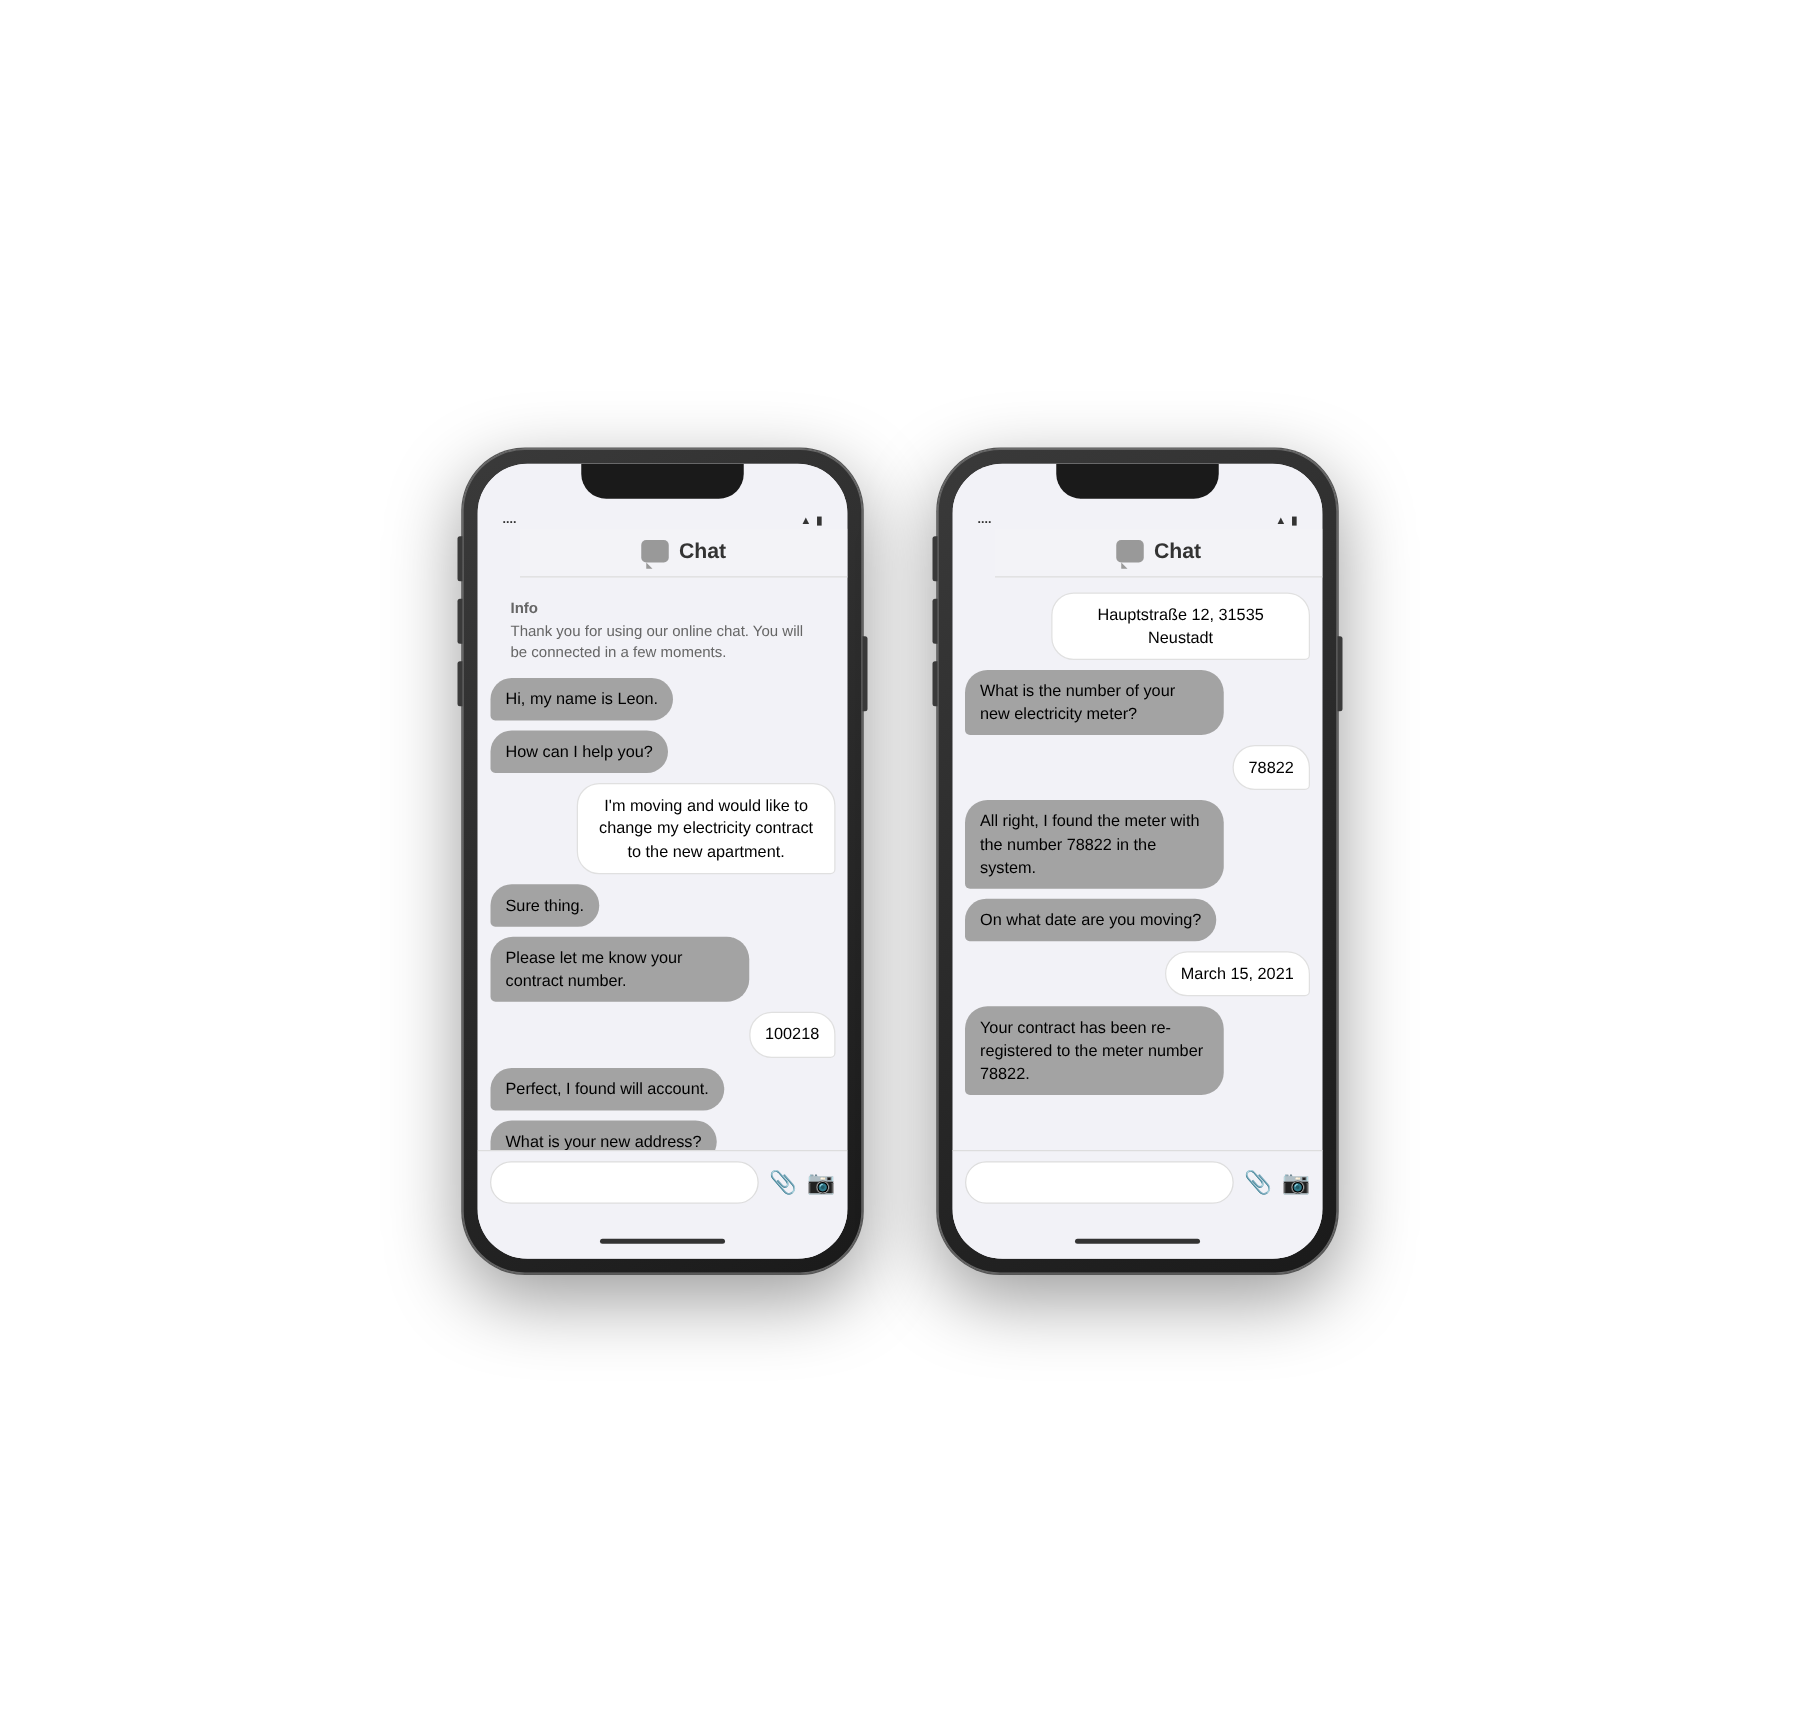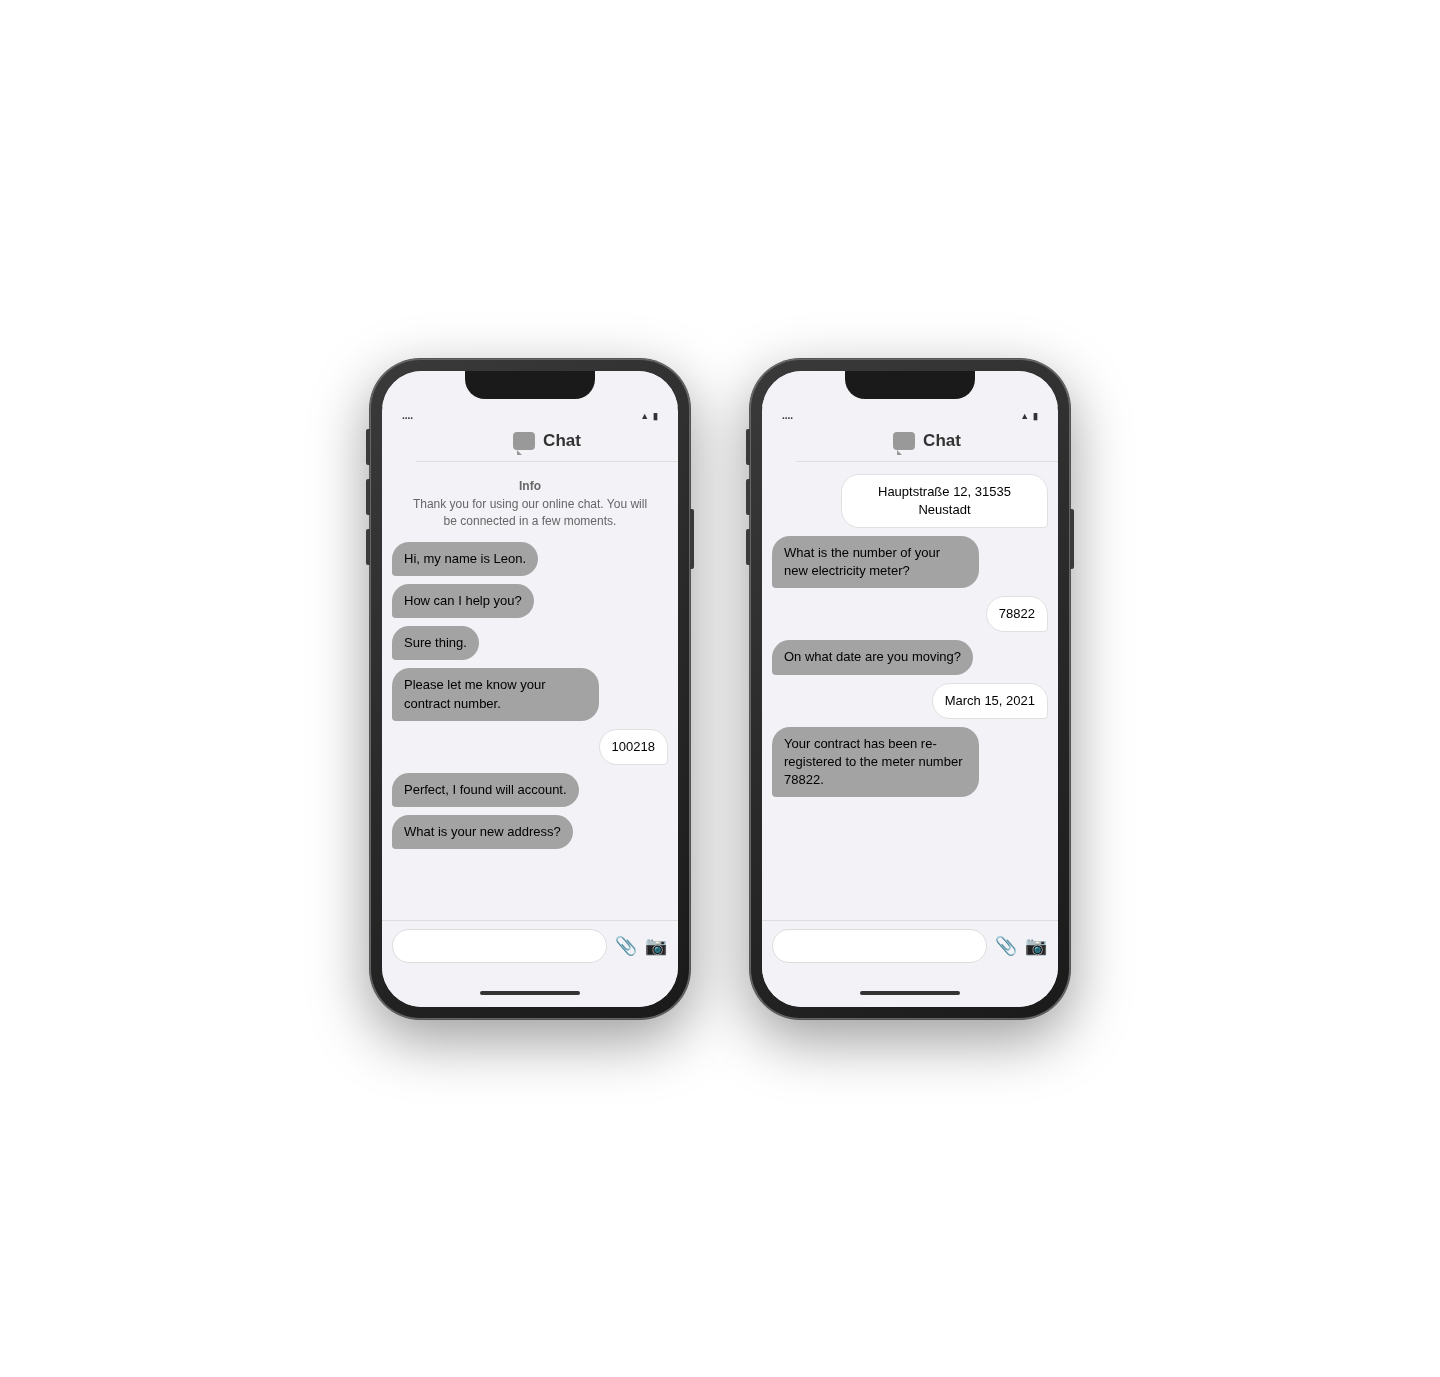--- a/index.html
+++ b/index.html
@@ -165,21 +165,21 @@
     .chat-area::-webkit-scrollbar {
       width: 3px;
     }
     .chat-area::-webkit-scrollbar-thumb {
       background: #ccc;
       border-radius: 2px;
     }
 
     
     .info-msg {
-      text-align: center;
+      text-align: left;
       font-size: 12px;
       color: #666;
       padding: 4px 16px;
       line-height: 1.4;
     }
 
     .info-label {
       font-weight: 600;
       display: block;
       margin-bottom: 2px;
@@ -276,20 +276,21 @@
       <div class="nav-bar">
         <span class="chat-icon-nav"></span>
         <span class="nav-title">Chat</span>
       </div>
 
       <div class="chat-area" id="chat1">
 
       <div class="info-msg"><span class="info-label">Info</span>Thank you for using our online chat. You will be connected in a few moments.</div>
           <div class="bot-msg">Hi, my name is Leon.</div>
           <div class="bot-msg">How can I help you?</div>
+          <div class="user-msg">I'm moving and would like to change my electricity contract to the new apartment.</div>
           <div class="bot-msg">Sure thing.</div>
           <div class="bot-msg">Please let me know your contract number.</div>
           <div class="user-msg">100218</div>
           <div class="bot-msg">Perfect, I found will account.</div>
           <div class="bot-msg">What is your new address?</div>
         </div>
 
       <div class="input-area">
         <input class="chat-input" type="text" style="">
         <span class="input-icon">📎</span>
@@ -321,20 +322,21 @@
       <div class="nav-bar">
         <span class="chat-icon-nav"></span>
         <span class="nav-title">Chat</span>
       </div>
 
       <div class="chat-area" id="chat2">
 
       <div class="user-msg">Hauptstraße 12, 31535 Neustadt</div>
           <div class="bot-msg">What is the number of your new electricity meter?</div>
           <div class="user-msg">78822</div>
+          <div class="bot-msg">All right, I found the meter with the number 78822 in the system.</div>
           <div class="bot-msg">On what date are you moving?</div>
           <div class="user-msg">March 15, 2021</div>
           <div class="bot-msg">Your contract has been re-registered to the meter number 78822.</div>
         </div>
 
       <div class="input-area">
         <input class="chat-input" type="text" style="">
         <span class="input-icon">📎</span>
         <span class="input-icon">📷</span>
       </div>

